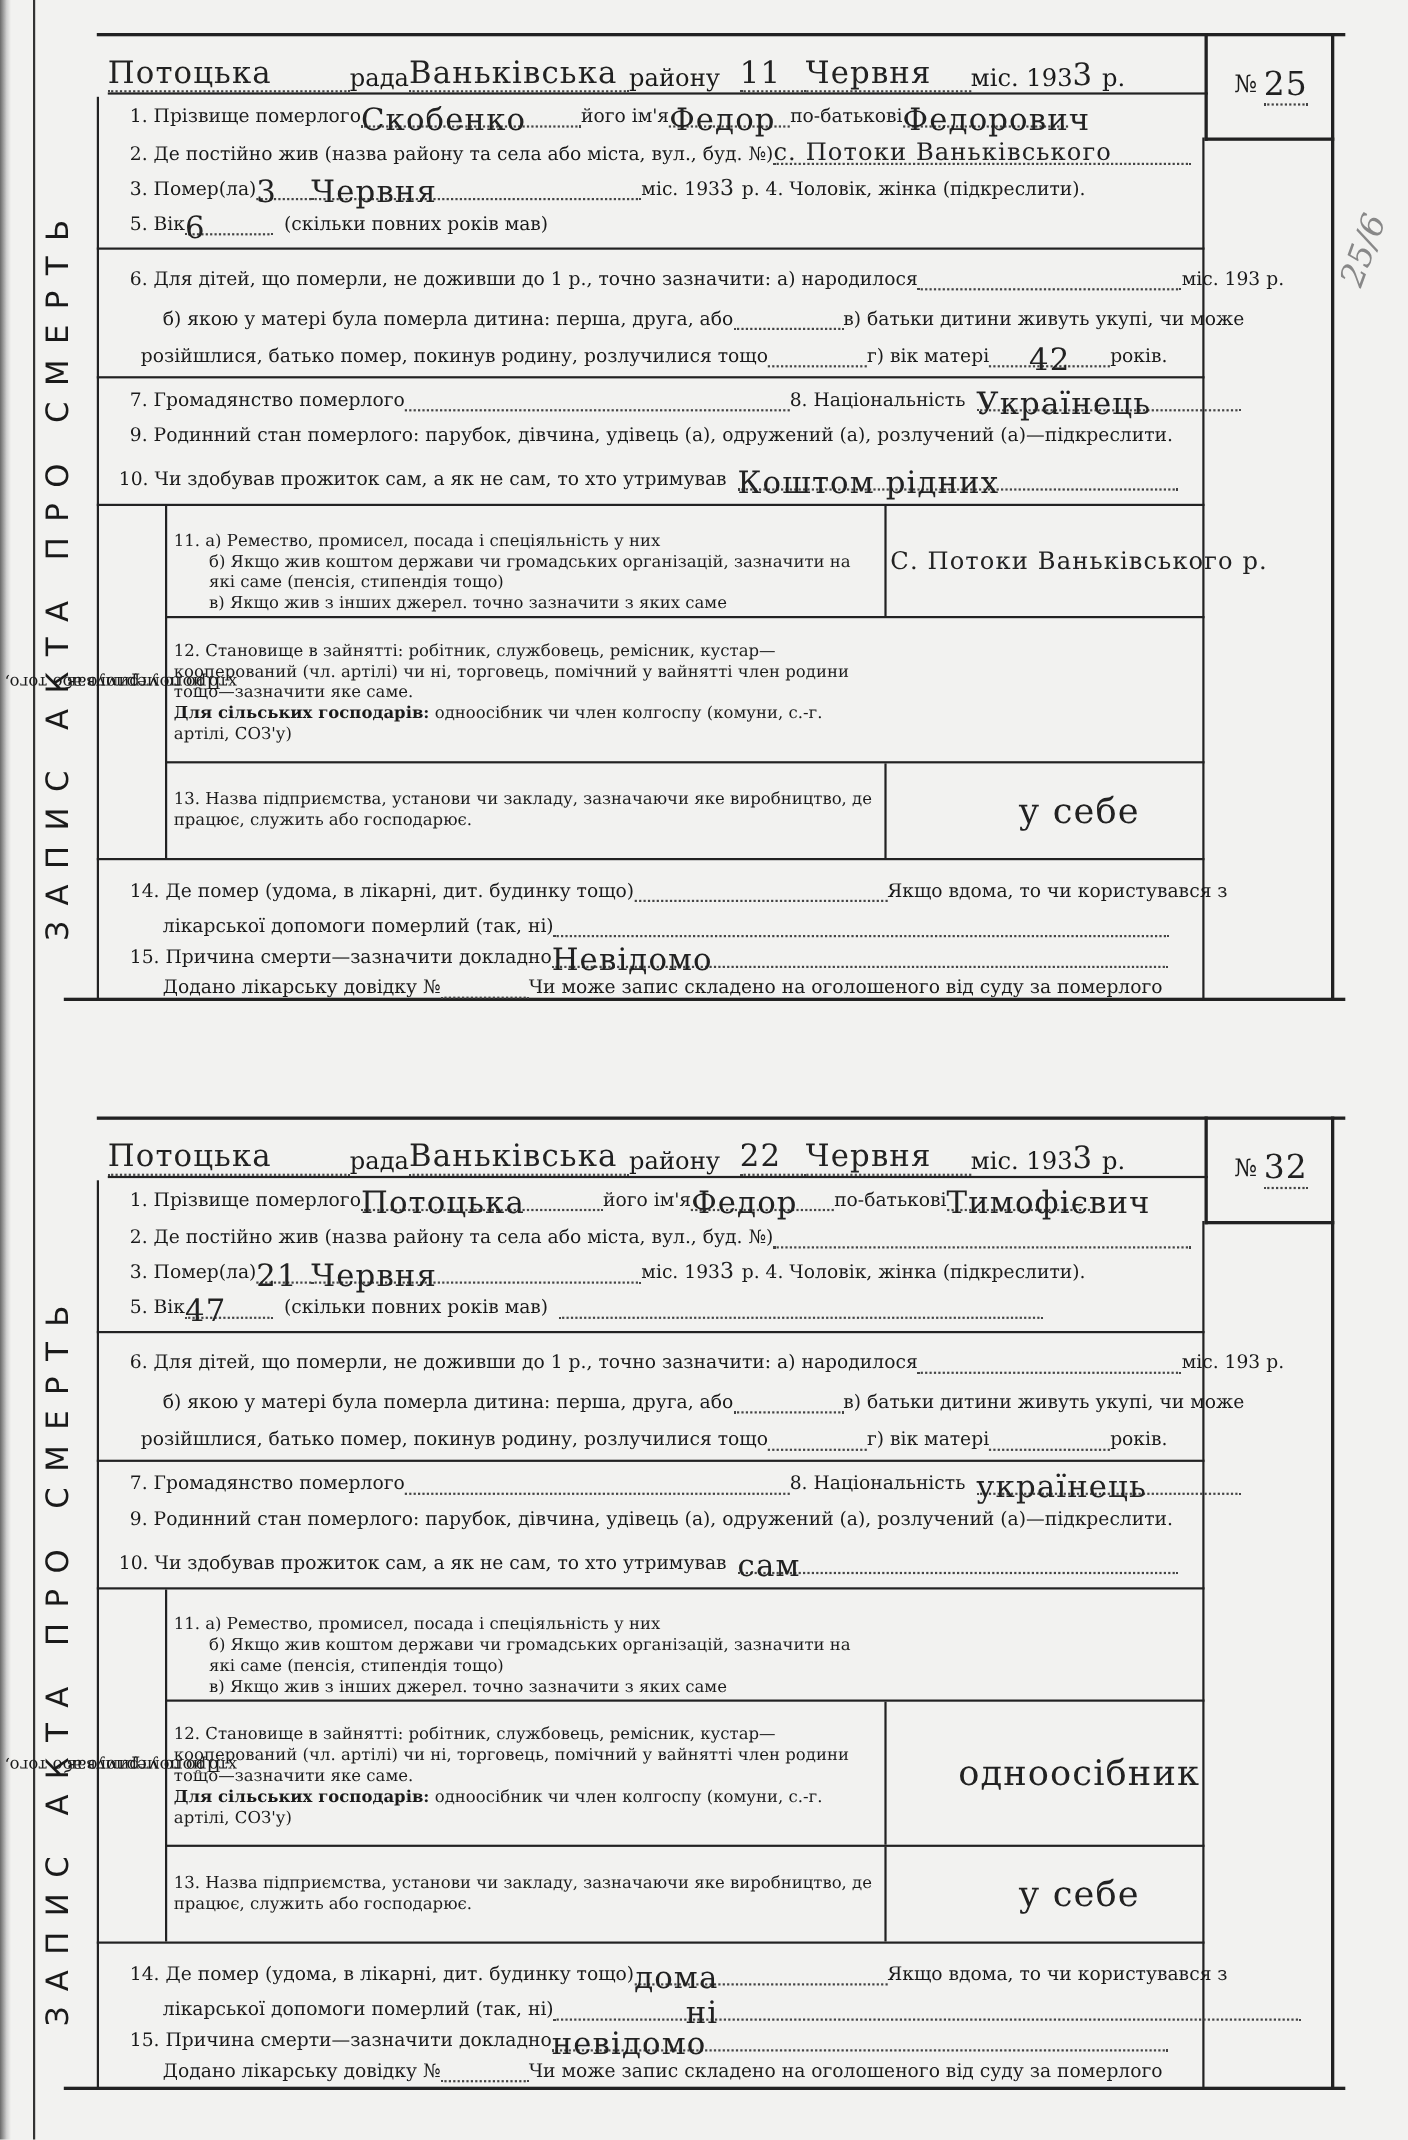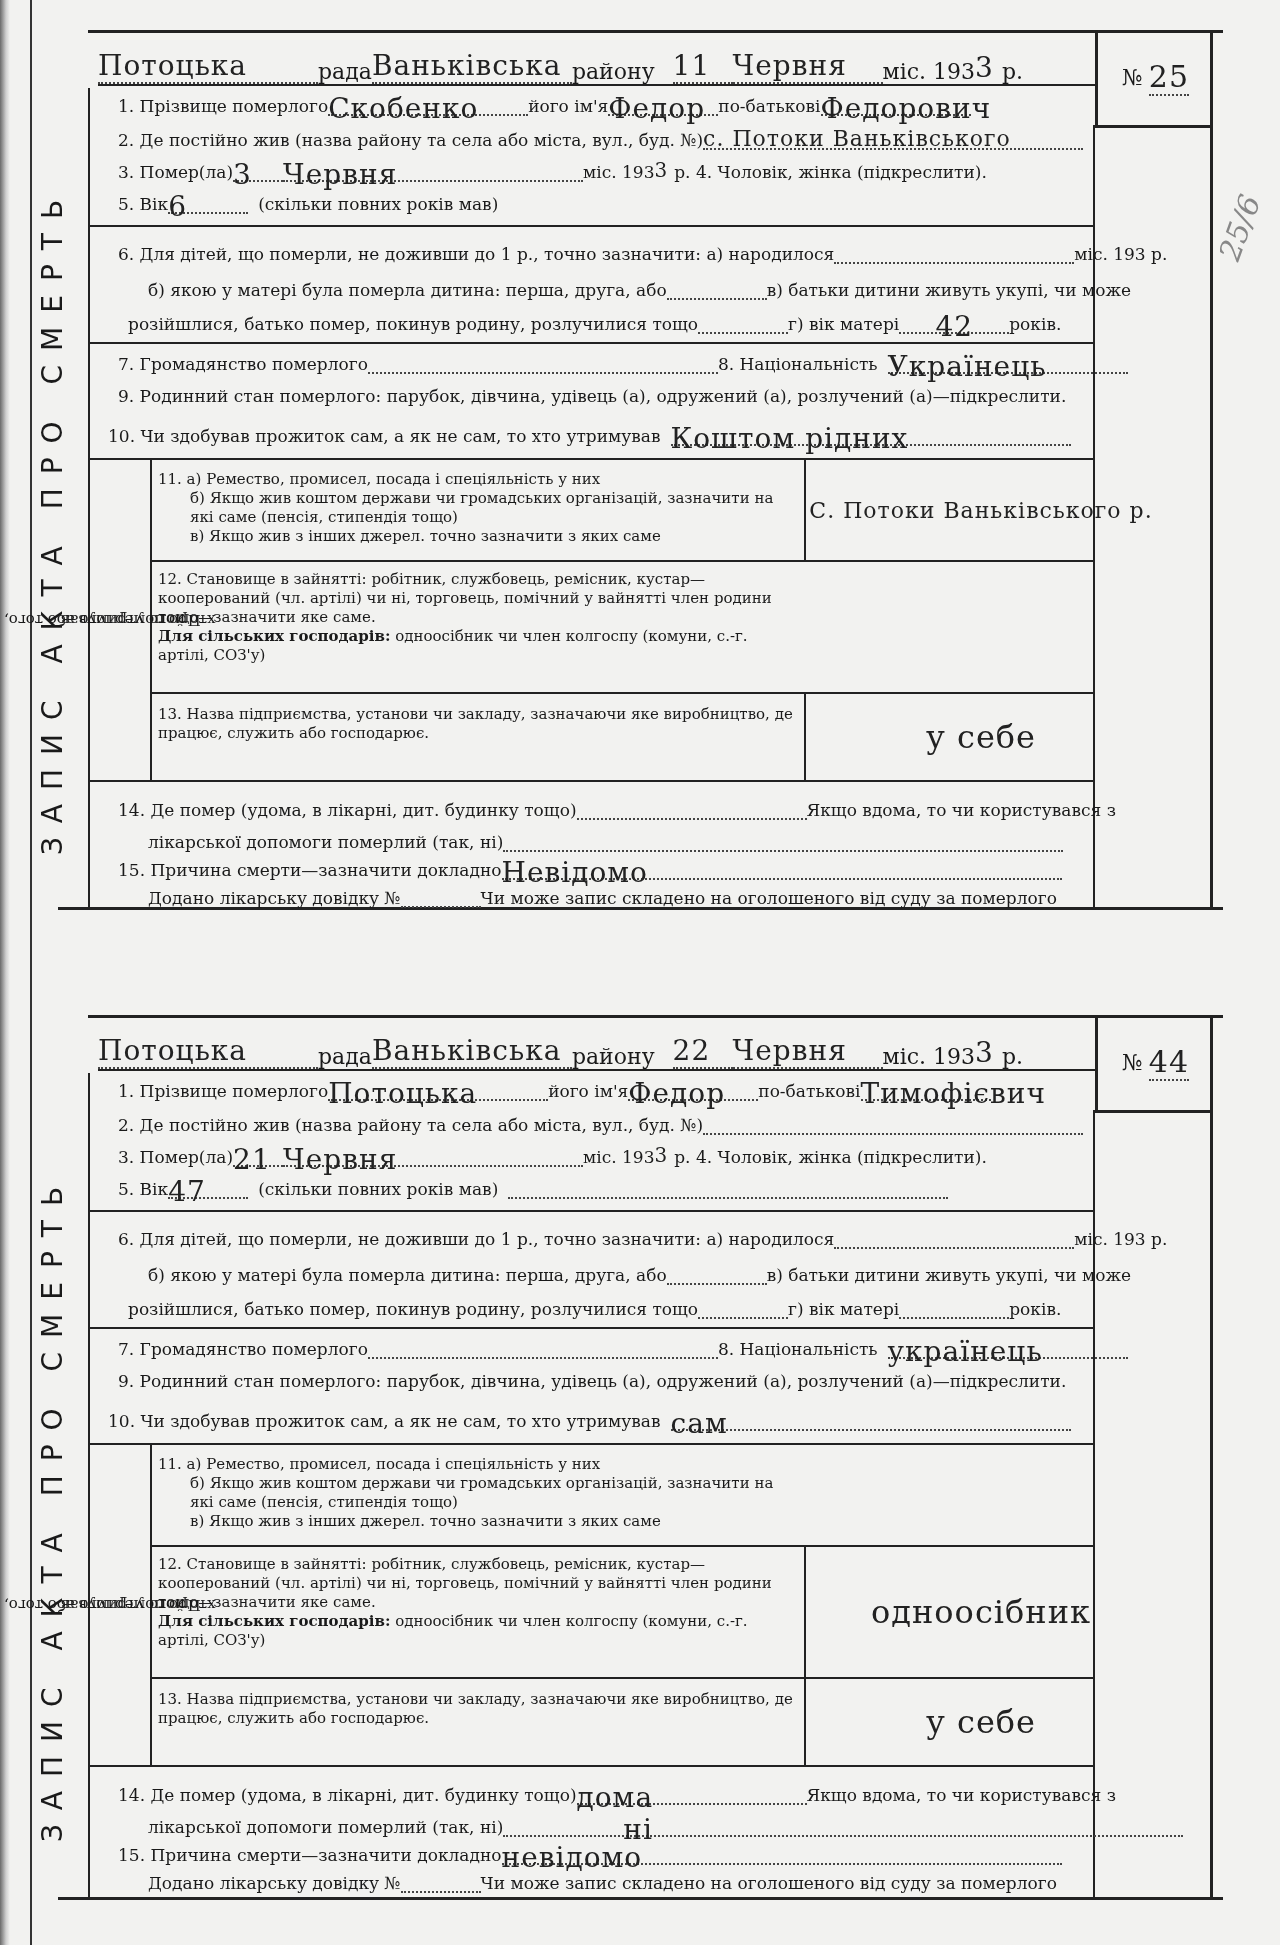--- a/index.html
+++ b/index.html
@@ -65,21 +65,21 @@
 
   .sub-vert {
     position: absolute; left: 2px; width: 60px;
     display: flex; align-items: center; justify-content: center;
     border-right: 2px solid #222;
   }
   .sub-vert span {
     transform: rotate(-90deg); white-space: nowrap; font-size: 15px; line-height: 18px; text-align: center; display: block;
   }
   .cell-text {
-    position: absolute; left: 70px; width: 640px; font-size: 15px; line-height: 19px;
+    position: absolute; left: 70px; width: 640px; font-size: 15px; line-height: 19px; margin-top: 12px;
   }
   .cell-text b { font-weight: bold; }
   .cell-hand {
     position: absolute; left: 716px; width: 350px;
     display: flex; align-items: center; justify-content: center;
     border-left: 2px solid #222;
   }
   .margin-note {
     position: absolute; color: #888; font-family: "DejaVu Serif", serif; font-style: italic; font-size: 30px;
   }
@@ -241,21 +241,21 @@
     <span>району</span>
     <span style="width:18px"></span>
     <span class="dots hand" style="width:60px">22</span>
     <span class="dots hand" style="width:150px">Червня</span>
     <span>міс. 193</span>
     <span class="hand">3</span>
     <span style="margin-left:8px">р.</span>
   </div>
   <div class="num-box">
     <span>№</span>
-    <span class="hand dots">44</span>
+    <span class="hand dots">32</span>
   </div>
 
   <div class="inner-left"></div>
   <div class="right-col"></div>
 
   <div class="row" style="top:62px">
     <span>1. Прізвище померлого</span>
     <span class="fill hand" style="width:220px">Потоцька</span>
     <span>його ім'я</span>
     <span class="fill hand" style="width:130px">Федор</span>

